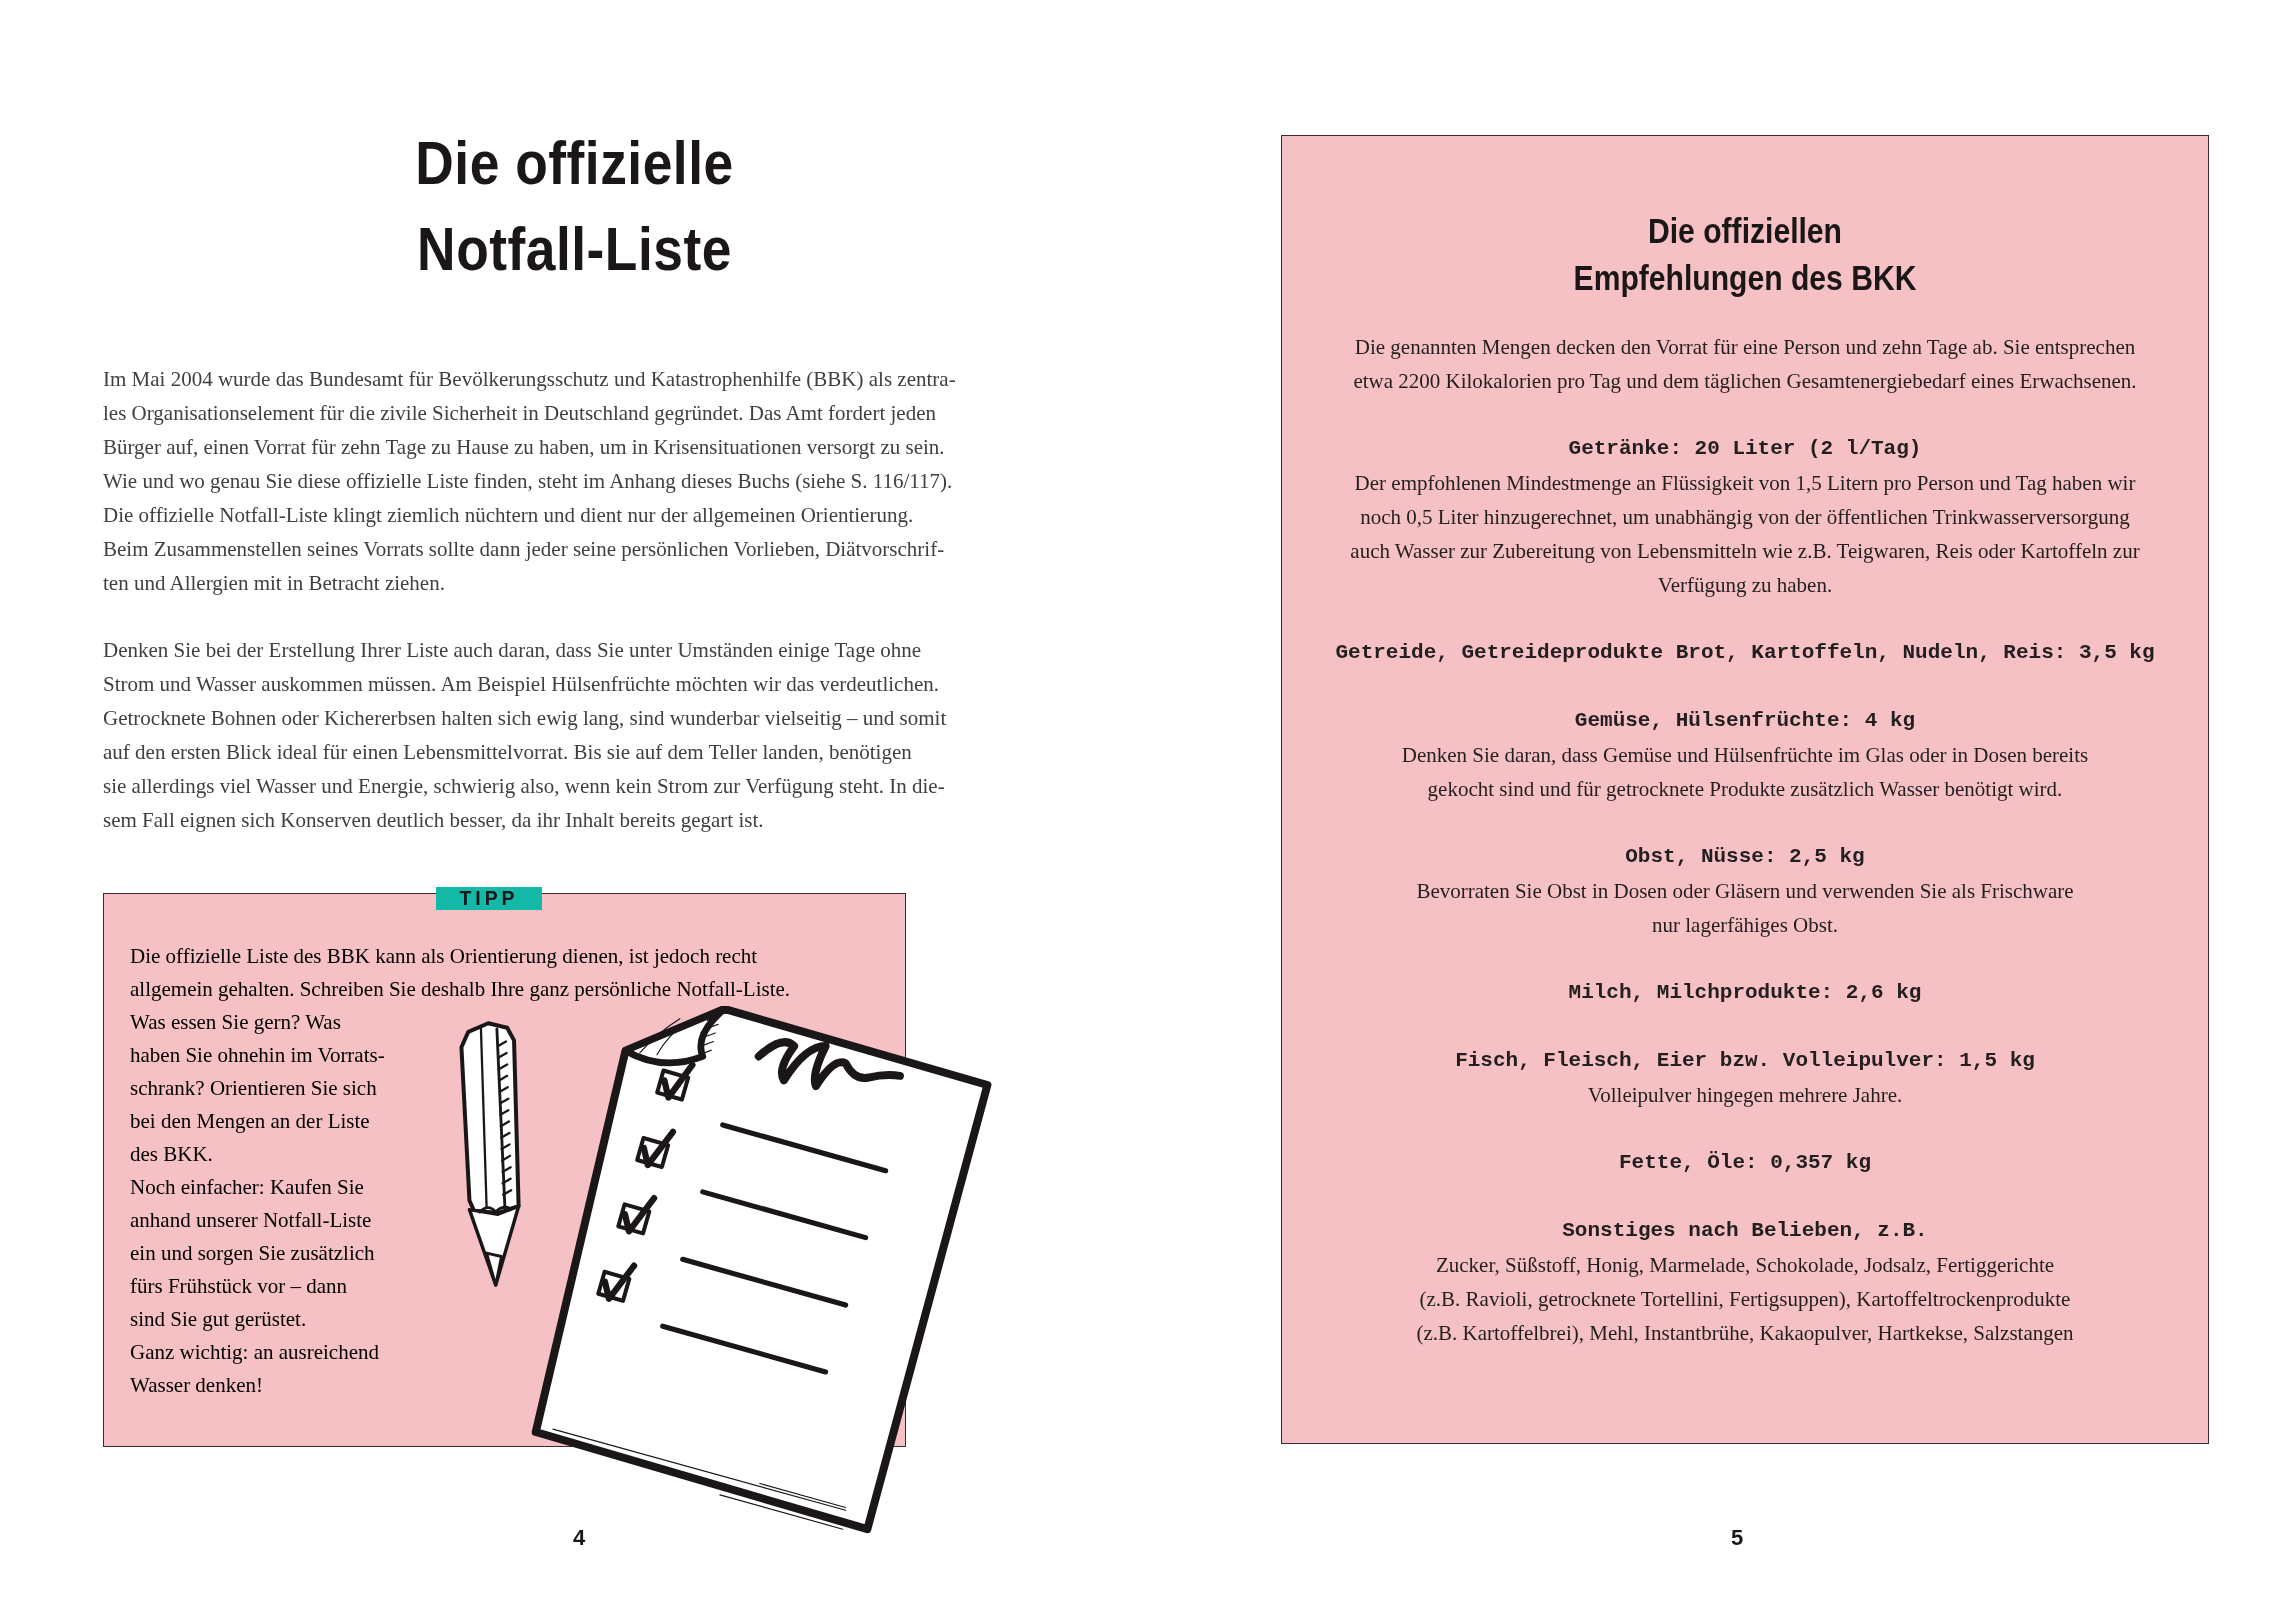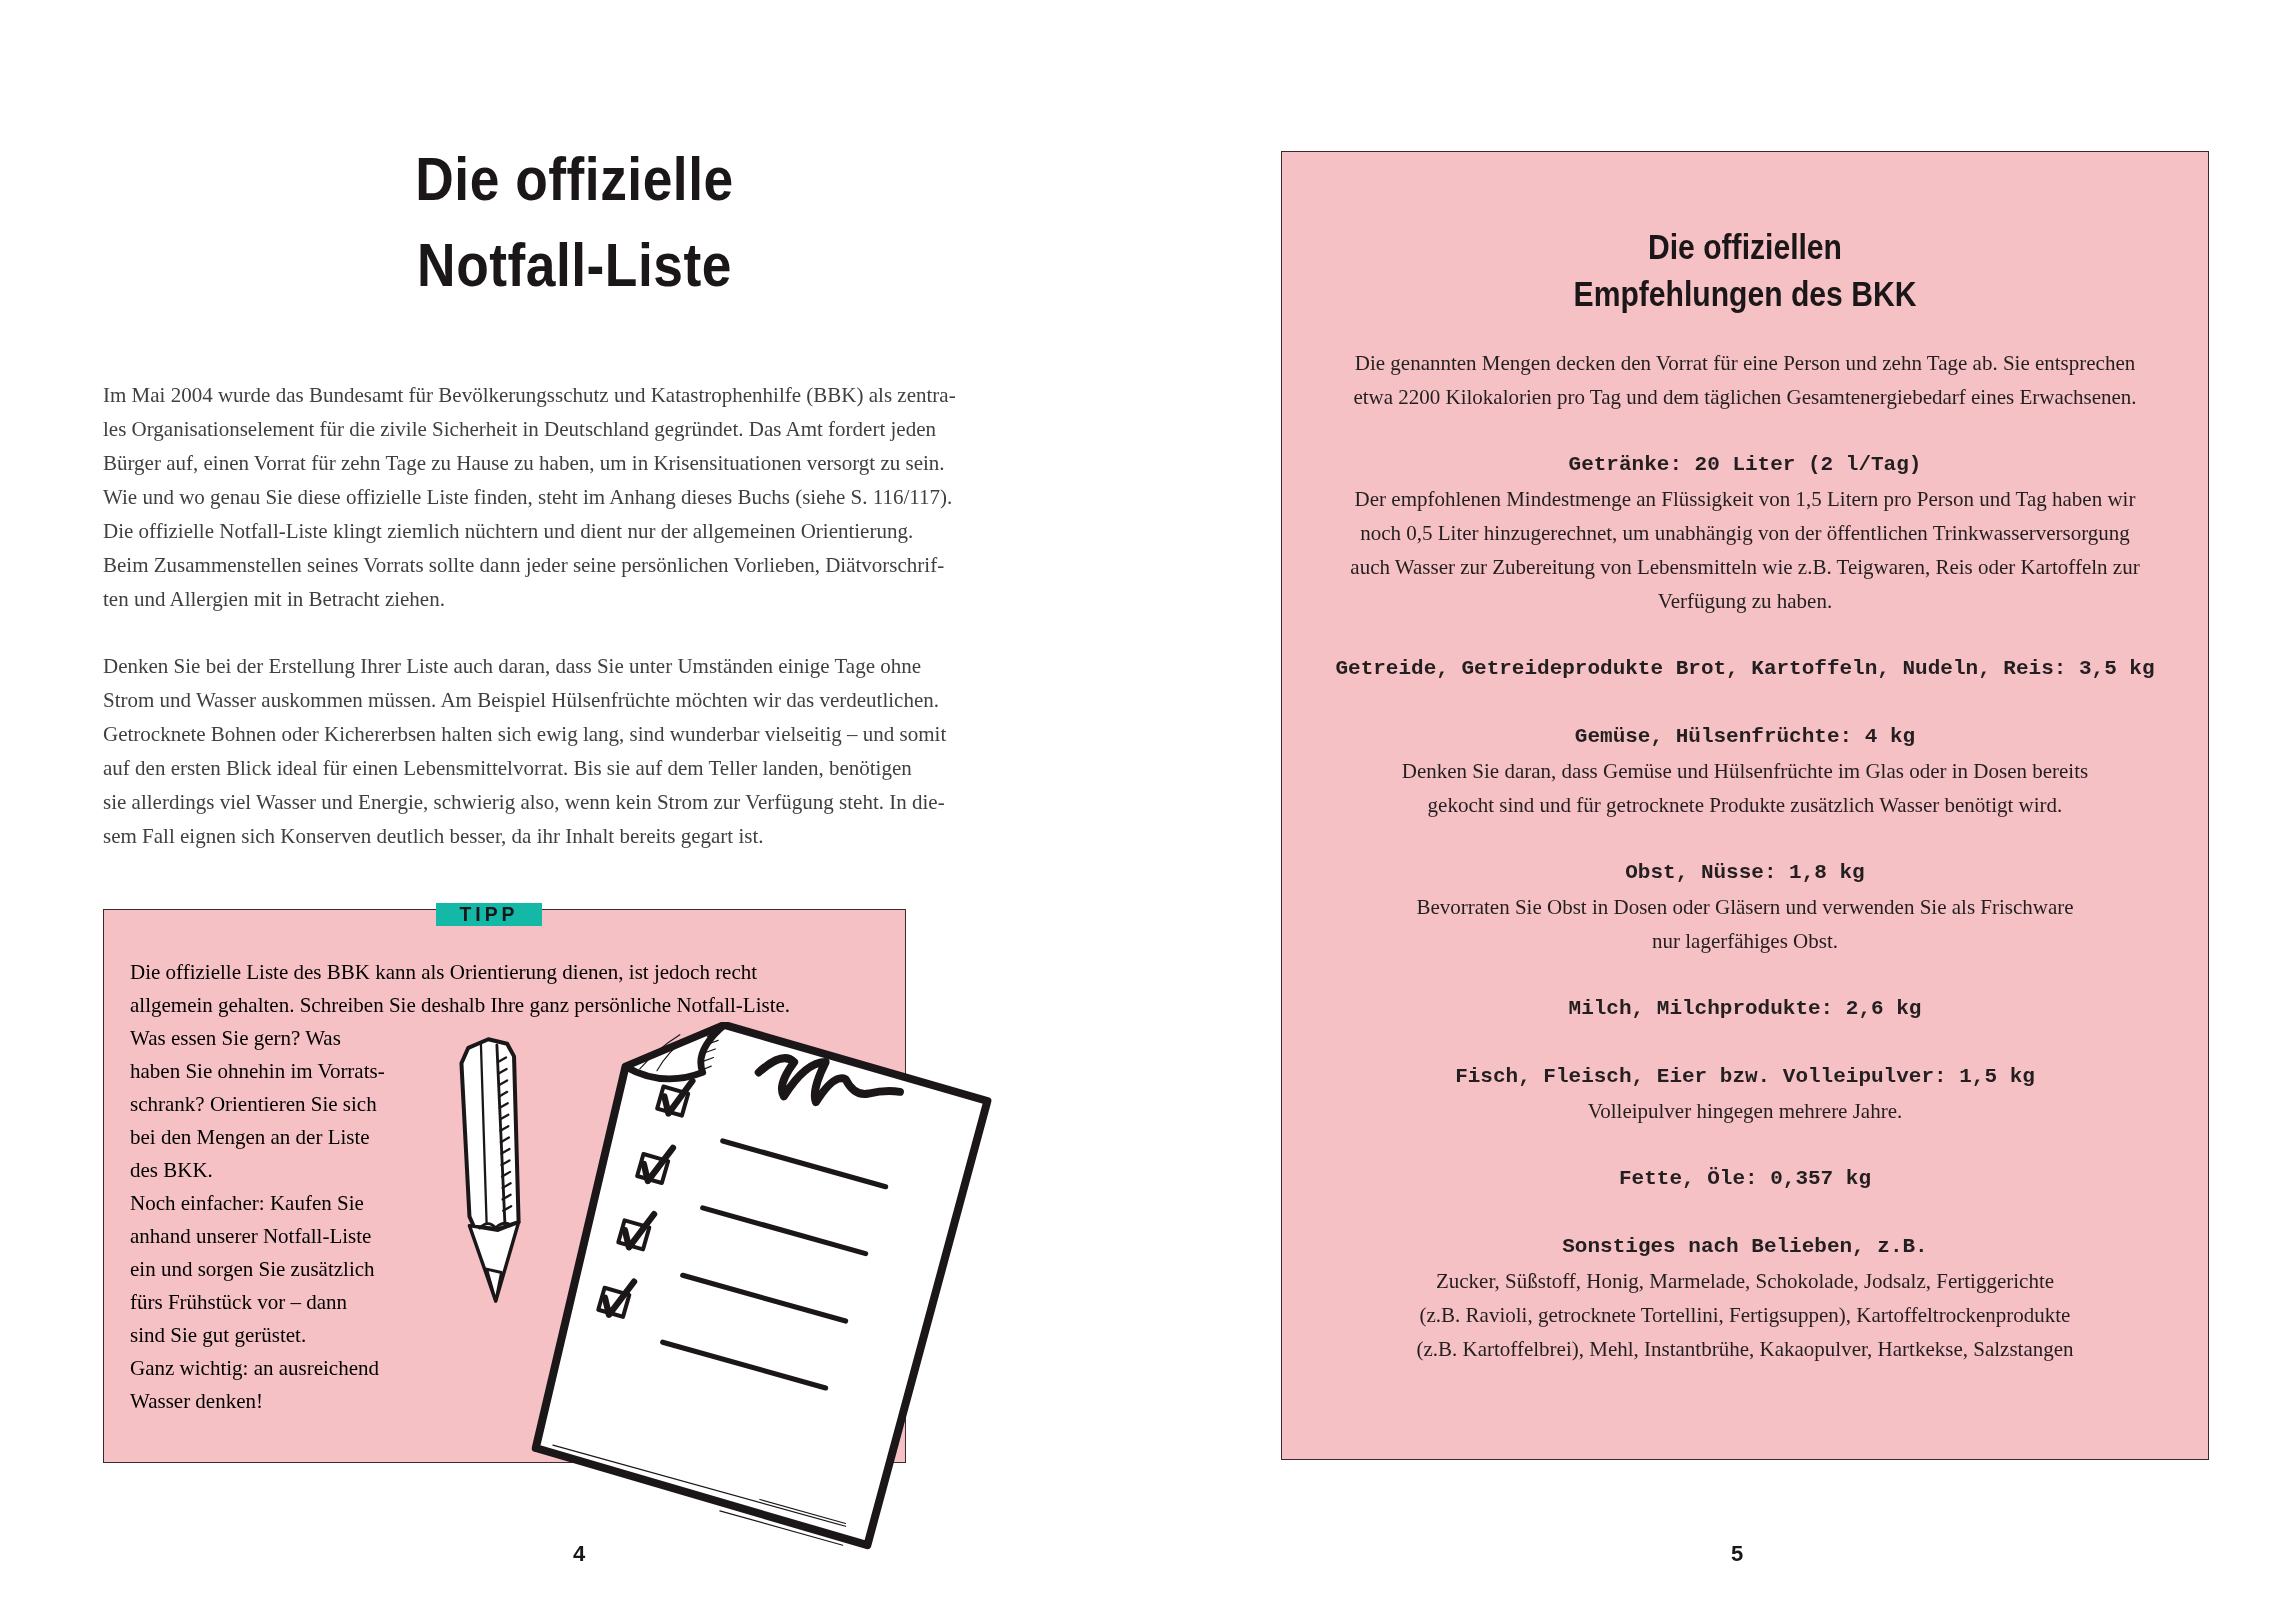--- a/index.html
+++ b/index.html
@@ -10,21 +10,21 @@
   body {
     width: 2295px;
     height: 1607px;
     position: relative;
     overflow: hidden;
     color: #231f20;
     font-family: "Liberation Serif", "DejaVu Serif", serif;
   }
   .page {
     position: absolute;
-    top: 16px;
+    top: 0;
     height: 1181px;
   }
   .page-left { left: 0; width: 1148px; }
   .page-right { left: 1148px; width: 1148px; }
 
   .main-title {
     position: absolute;
     left: 103px;
     width: 943px;
     top: 120px;
@@ -299,21 +299,21 @@
       <span class="gap"></span>
 
       <div>
         <span class="line heading">Gemüse, Hülsenfrüchte: 4 kg</span>
         <span class="line">Denken Sie daran, dass Gemüse und Hülsenfrüchte im Glas oder in Dosen bereits</span>
         <span class="line">gekocht sind und für getrocknete Produkte zusätzlich Wasser benötigt wird.</span>
       </div>
       <span class="gap"></span>
 
       <div>
-        <span class="line heading">Obst, Nüsse: 1,8 kg</span>
+        <span class="line heading">Obst, Nüsse: 2,5 kg</span>
         <span class="line">Bevorraten Sie Obst in Dosen oder Gläsern und verwenden Sie als Frischware</span>
         <span class="line">nur lagerfähiges Obst.</span>
       </div>
       <span class="gap"></span>
 
       <div>
         <span class="line heading">Milch, Milchprodukte: 2,6 kg</span>
       </div>
       <span class="gap"></span>
 

